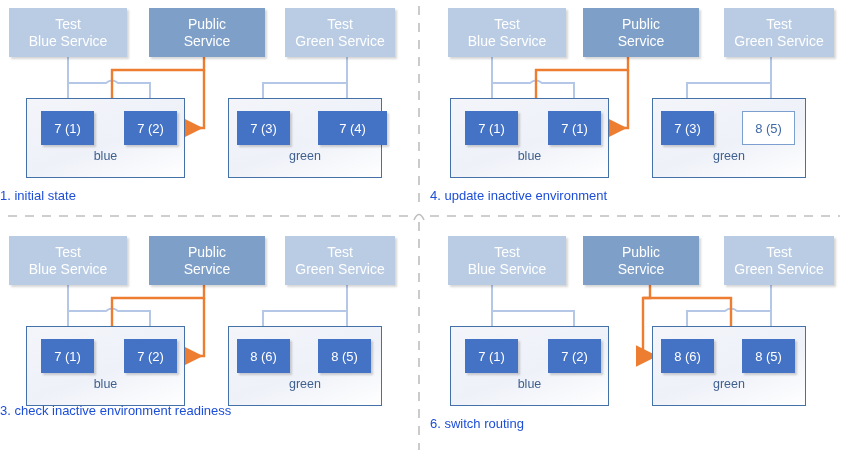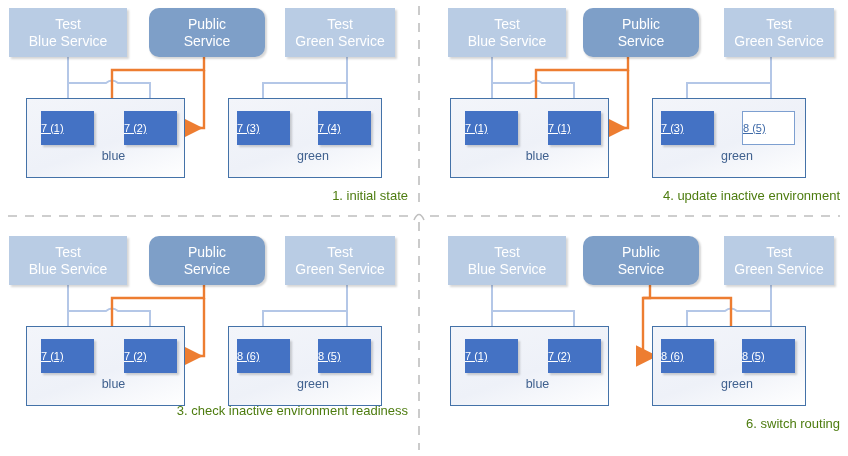--- a/index.html
+++ b/index.html
@@ -20,61 +20,60 @@
     box-sizing:border-box;
   }
   
   .svc{
     color:#ffffff;
     font-size:14px;
     box-shadow:1.5px 1.5px 2px rgba(0,0,0,0.16);
     text-align:center;
   }
   .svc.test{background:#b9cce4;}
-  .svc.public{background:#7e9fc8;border-radius:10px;}
+  .svc.public{background:#7e9fc8;}
 
   
   .envbox{
     position:absolute;
     border:1px solid #4472a8;
     background:linear-gradient(160deg,#f3f5fa 0%,#eef1f8 55%,#ffffff 100%);
     box-sizing:border-box;
   }
   .envlabel{
     position:absolute;
     color:#40618f;
     font-size:12.5px;
     text-align:center;
     width:100%;
-    left:8px;
+    left:0;
   }
 
   
   .inst{
     position:absolute;
-    display:flex;align-items:center;
+    display:flex;align-items:center;justify-content:center;
     background:#4472c4;
     color:#ffffff;
-    font-size:11px;
+    font-size:13px;
     box-sizing:border-box;
     box-shadow:1.5px 1.5px 2px rgba(0,0,0,0.18);
-    text-decoration:underline;
   }
   .inst.empty{
     background:#ffffff;
     color:#3f6aa8;
     border:1.4px solid #7d9fd0;
     box-shadow:none;
   }
 
   .caption{
     position:absolute;
-    color:#4d7c0f;
+    color:#1d4ed8;
     font-size:13px;
-    text-align:right;
+    text-align:left;
     white-space:nowrap;
   }
 </style>
 </head>
 <body>
 
 <div id="canvas">
 
   <svg class="layer" viewBox="0 0 848 456">
     <defs>
@@ -161,21 +160,21 @@
     <div class="inst" style="left:124px;top:111px;width:53px;height:34px;">
         <span>7 (2)</span>
       </div>
 
     <div class="envbox" style="left:228px;top:98px;width:154px;height:80px;">
       <div class="envlabel" style="top:50px;">green</div>
     </div>
     <div class="inst" style="left:237px;top:111px;width:53px;height:34px;">
         <span>7 (3)</span>
       </div>
-    <div class="inst" style="left:318px;top:111px;width:53px;height:34px;">
+    <div class="inst" style="left:318px;top:111px;width:69px;height:34px;">
         <span>7 (4)</span>
       </div>
 
     <div class="caption" style="left:0px;top:188px;width:408px;">1. initial state</div>
   </div>
 
   <div>
     <div class="node svc test" style="left:448px;top:8px;width:118px;height:49px;">
       <span><span>Test</span><br><span>Blue Service</span></span>
     </div>

